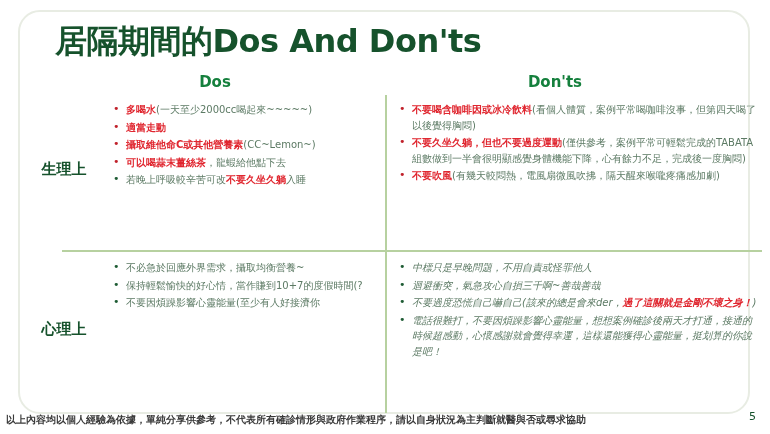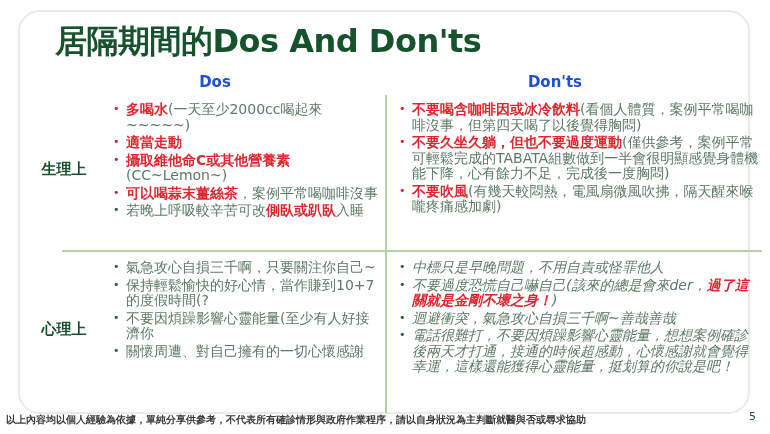--- a/index.html
+++ b/index.html
@@ -36,21 +36,21 @@
     font-weight: bold;
     color: #16522c;
     letter-spacing: -0.5px;
     white-space: nowrap;
   }
   .col-head {
     position: absolute;
     top: 73px;
     font-size: 15px;
     font-weight: bold;
-    color: #1d4ed8;
+    color: #15803d;
     text-align: center;
   }
   .col-head.dos   { left: 150px; width: 130px; }
   .col-head.donts { left: 490px; width: 130px; }
 
   
   .v-divider {
     position: absolute;
     left: 385px; top: 95px;
     width: 2px; height: 318px;
@@ -85,21 +85,21 @@
   .cell.donts-psy  { left: 398px; top: 260px;  width: 362px; font-style: italic; }
 
   ul.bullets {
     list-style: none;
     margin: 0; padding: 0;
   }
   ul.bullets > li {
     position: relative;
     padding-left: 14px;
     margin-bottom: 2px;
-    font-size: 14px;
+    font-size: 10px;
     line-height: 15.5px;
     color: #4f6b57;
   }
   ul.bullets > li::before {
     content: "\2022";
     position: absolute;
     left: 1px; top: -1px;
     font-size: 11px;
     line-height: 16px;
   }
@@ -144,47 +144,46 @@
   <div class="h-divider"></div>
 
   <div class="row-label psycho">心理上</div>
   <div class="row-label physio">生理上</div>
 
   <div class="cell dos-phys">
     <ul class="bullets" id="list-dos-phys">
         <li class="b-red"><span class="hl-red">多喝水</span><span class="plain">(一天至少2000cc喝起來~~~~~)</span></li>
         <li class="b-red"><span class="hl-red">適當走動</span></li>
         <li class="b-red"><span class="hl-red">攝取維他命C或其他營養素</span><span class="plain">(CC~Lemon~)</span></li>
-        <li class="b-red"><span class="hl-red">可以喝蒜末薑絲茶</span><span class="plain">，案例平常喝咖啡沒事</span></li>
-        <li class="b-green"><span class="plain">若晚上呼吸較辛苦可改</span><span class="hl-red">側臥或趴臥</span><span class="plain">入睡</span></li>
+        <li class="b-red"><span class="hl-red">可以喝蒜末薑絲茶</span><span class="plain">，龍蝦給他點下去</span></li>
+        <li class="b-green"><span class="plain">若晚上呼吸較辛苦可改</span><span class="hl-red">不要久坐久躺</span><span class="plain">入睡</span></li>
       </ul>
   </div>
 
   <div class="cell donts-phys">
     <ul class="bullets" id="list-donts-phys">
         <li class="b-red"><span class="hl-red">不要喝含咖啡因或冰冷飲料</span><span class="plain">(看個人體質，案例平常喝咖啡沒事，但第四天喝了以後覺得胸悶)</span></li>
         <li class="b-red"><span class="hl-red">不要久坐久躺，但也不要過度運動</span><span class="plain">(僅供參考，案例平常可輕鬆完成的TABATA組數做到一半會很明顯感覺身體機能下降，心有餘力不足，完成後一度胸悶)</span></li>
         <li class="b-red"><span class="hl-red">不要吹風</span><span class="plain">(有幾天較悶熱，電風扇微風吹拂，隔天醒來喉嚨疼痛感加劇)</span></li>
       </ul>
   </div>
 
   <div class="cell dos-psy">
     <ul class="bullets" id="list-dos-psy">
-        <li class="b-green"><span class="plain">氣急攻心自損三千啊，只要關注你自己~</span></li>
+        <li class="b-green"><span class="plain">不必急於回應外界需求，攝取均衡營養~</span></li>
         <li class="b-green"><span class="plain">保持輕鬆愉快的好心情，當作賺到10+7的度假時間(?</span></li>
         <li class="b-green"><span class="plain">不要因煩躁影響心靈能量(至少有人好接濟你</span></li>
-        <li class="b-green"><span class="plain">關懷周遭、對自己擁有的一切心懷感謝</span></li>
       </ul>
   </div>
 
   <div class="cell donts-psy">
     <ul class="bullets" id="list-donts-psy">
         <li class="b-green"><span class="plain">中標只是早晚問題，不用自責或怪罪他人</span></li>
+        <li class="b-green"><span class="plain">迴避衝突，氣急攻心自損三千啊~善哉善哉</span></li>
         <li class="b-green"><span class="plain">不要過度恐慌自己嚇自己(該來的總是會來der，</span><span class="hl-red">過了這關就是金剛不壞之身！</span><span class="plain">)</span></li>
-        <li class="b-green"><span class="plain">迴避衝突，氣急攻心自損三千啊~善哉善哉</span></li>
         <li class="b-green"><span class="plain">電話很難打，不要因煩躁影響心靈能量，想想案例確診後兩天才打通，接通的時候超感動，心懷感謝就會覺得幸運，這樣還能獲得心靈能量，挺划算的你說是吧！</span></li>
       </ul>
   </div>
 
   <div class="footer">以上內容均以個人經驗為依據，單純分享供參考，不代表所有確診情形與政府作業程序，請以自身狀況為主判斷就醫與否或尋求協助</div>
   <div class="page-num">5</div>
 
 </div>
 
 </body></html>

